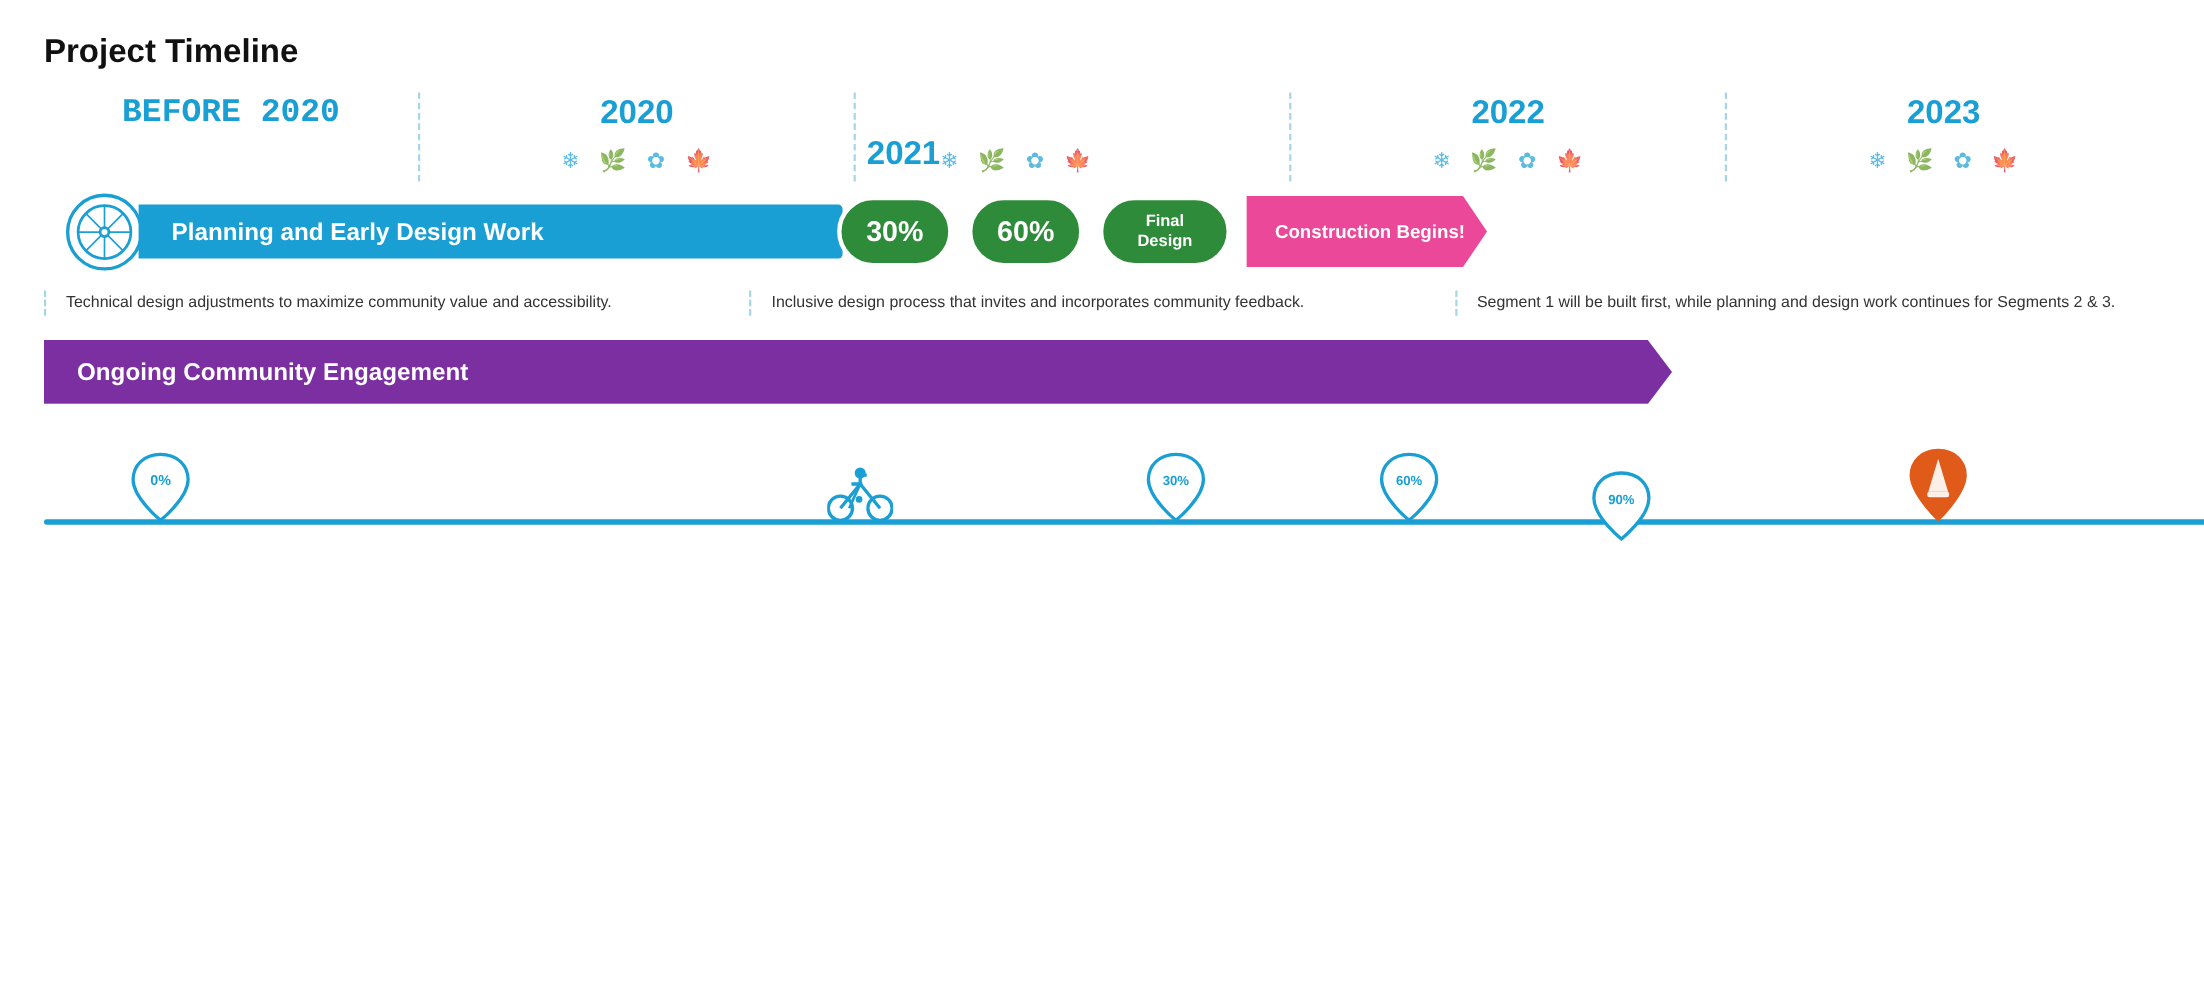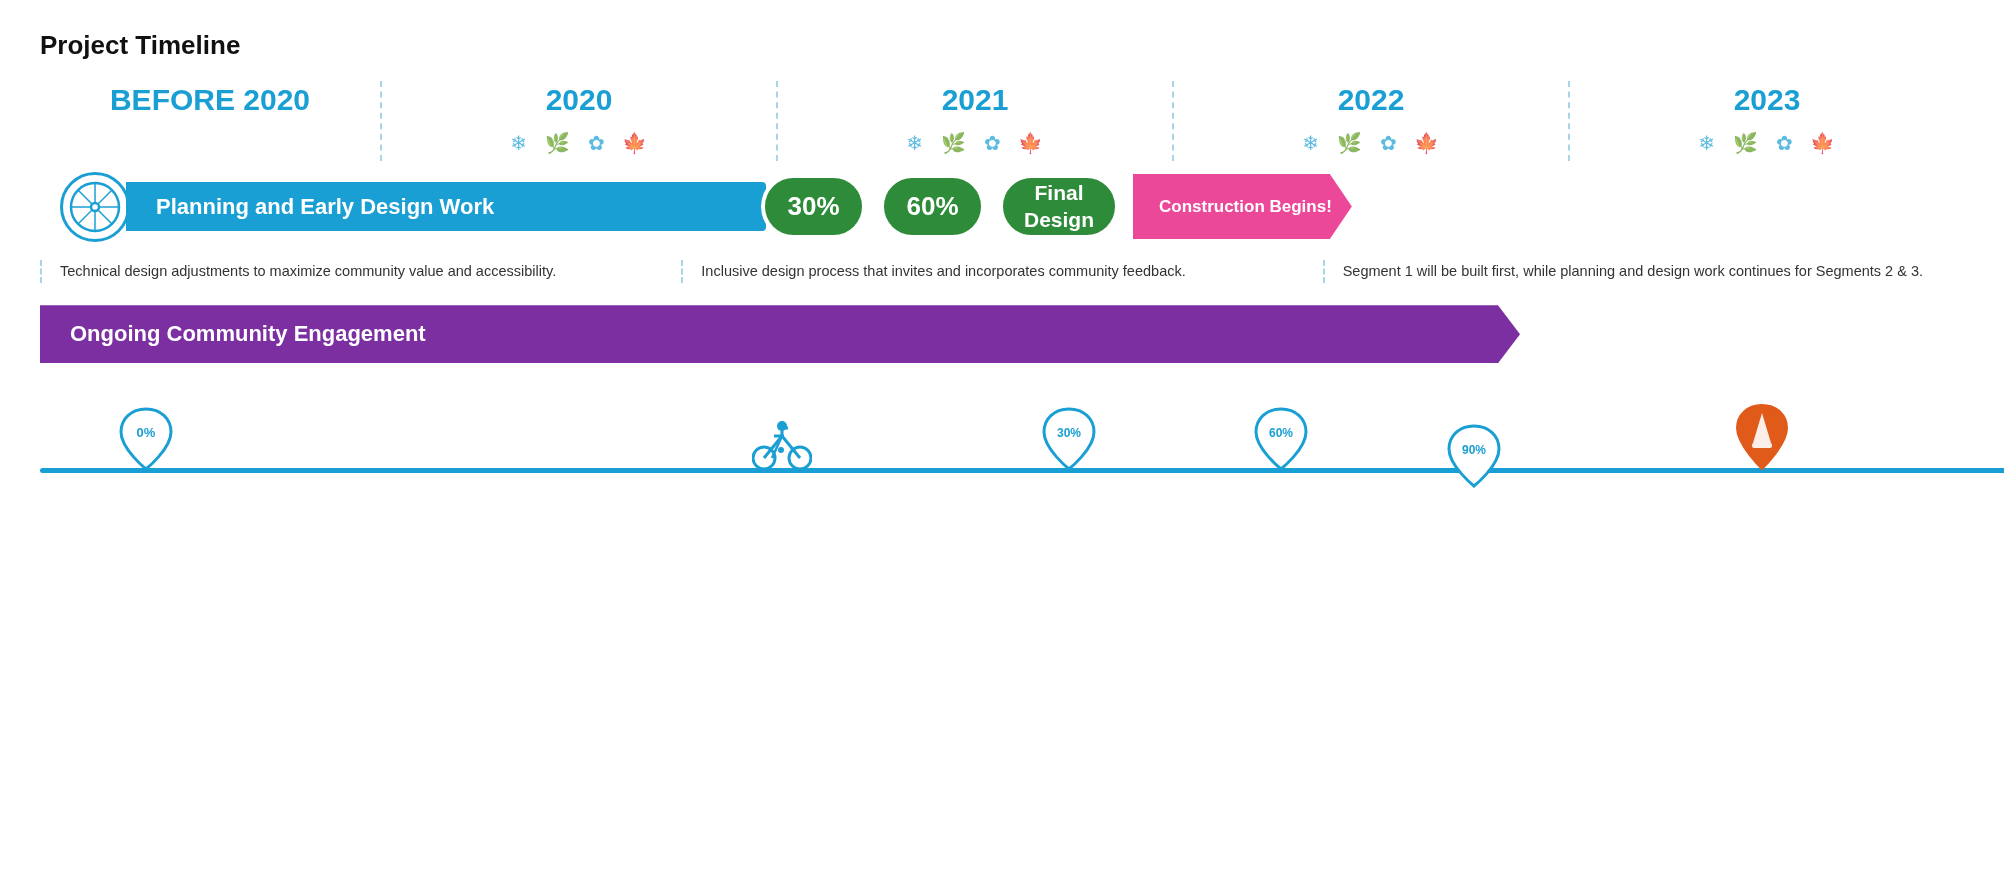--- a/index.html
+++ b/index.html
@@ -14,21 +14,21 @@
 
     .page-container {
       width: 2004px;
       height: 892px;
       background: #fff;
       position: relative;
       padding: 30px 40px 20px 40px;
     }
 
     .page-title {
-      font-size: 26px;
+      font-size: 30px;
       font-weight: 900;
       color: #111;
       margin-bottom: 20px;
     }
 
     .year-label {
       font-size: 30px;
       font-weight: 900;
       color: #1a9fd4;
       margin-bottom: 8px;
@@ -103,35 +103,35 @@
   </style>
 </head>
 <body>
 
 <div class="page-container">
 
   <div class="page-title">Project Timeline</div>
 
   <div style="display:flex; width:100%; margin-bottom:0;">
 
-    <div style="width:340px; flex-shrink:0; display:flex; align-items:flex-start; justify-content:center;">
+    <div style="width:340px; flex-shrink:0; display:flex; align-items:flex-start; justify-content:center;font-family:Liberation Mono, monospace;">
       <div class="before-label">BEFORE 2020</div>
     </div>
 
     <div style="flex:1; border-left:2px dashed #a8d4e8; display:flex; flex-direction:column; align-items:center; padding:0 10px;">
       <div class="year-label">2020</div>
       <div class="season-icons">
         <span class="season-icon">❄</span>
         <span class="season-icon">🌿</span>
         <span class="season-icon">✿</span>
         <span class="season-icon">🍁</span>
       </div>
     </div>
 
-    <div style="flex:1; border-left:2px dashed #a8d4e8; display:flex; flex-direction:column; align-items:center; padding:0 10px;">
+    <div style="flex:1; border-left:2px dashed #a8d4e8; display:flex; flex-direction:row; align-items:flex-end; padding:0 10px;">
       <div class="year-label">2021</div>
       <div class="season-icons">
         <span class="season-icon">❄</span>
         <span class="season-icon">🌿</span>
         <span class="season-icon">✿</span>
         <span class="season-icon">🍁</span>
       </div>
     </div>
 
     <div style="flex:1; border-left:2px dashed #a8d4e8; display:flex; flex-direction:column; align-items:center; padding:0 10px;">
@@ -183,21 +183,21 @@
         </div>
 
         <div style="height:65px; width:105px; background:#2e8b3a; border-radius:50px; display:flex; align-items:center; justify-content:center; color:#fff; font-size:26px; font-weight:900; margin-left:-5px; z-index:3; position:relative; border:4px solid #fff; flex-shrink:0;">
           <span>30%</span>
         </div>
 
         <div style="height:65px; width:105px; background:#2e8b3a; border-radius:50px; display:flex; align-items:center; justify-content:center; color:#fff; font-size:26px; font-weight:900; margin-left:14px; z-index:3; position:relative; border:4px solid #fff; flex-shrink:0;">
           <span>60%</span>
         </div>
 
-        <div style="height:65px; width:120px; background:#2e8b3a; border-radius:50px; display:flex; align-items:center; justify-content:center; color:#fff; font-size:21px; font-weight:700; margin-left:14px; z-index:3; position:relative; border:4px solid #fff; flex-shrink:0; text-align:center; line-height:1.25; padding:0 14px;">
+        <div style="height:65px; width:120px; background:#2e8b3a; border-radius:50px; display:flex; align-items:center; justify-content:center; color:#fff; font-size:15px; font-weight:700; margin-left:14px; z-index:3; position:relative; border:4px solid #fff; flex-shrink:0; text-align:center; line-height:1.25; padding:0 14px;">
           <span>Final Design</span>
         </div>
 
         <div style="height:65px; background:#ec4899; display:flex; align-items:center; justify-content:center; color:#fff; font-size:17px; font-weight:700; margin-left:14px; z-index:3; position:relative; text-align:center; line-height:1.25; padding:0 20px 0 26px; flex-shrink:0; clip-path: polygon(0 0, calc(100% - 22px) 0, 100% 50%, calc(100% - 22px) 100%, 0 100%);">
           <span>Construction Begins!</span>
         </div>
       </div>
 
       <div style="display:flex; margin-top:16px;">
 

